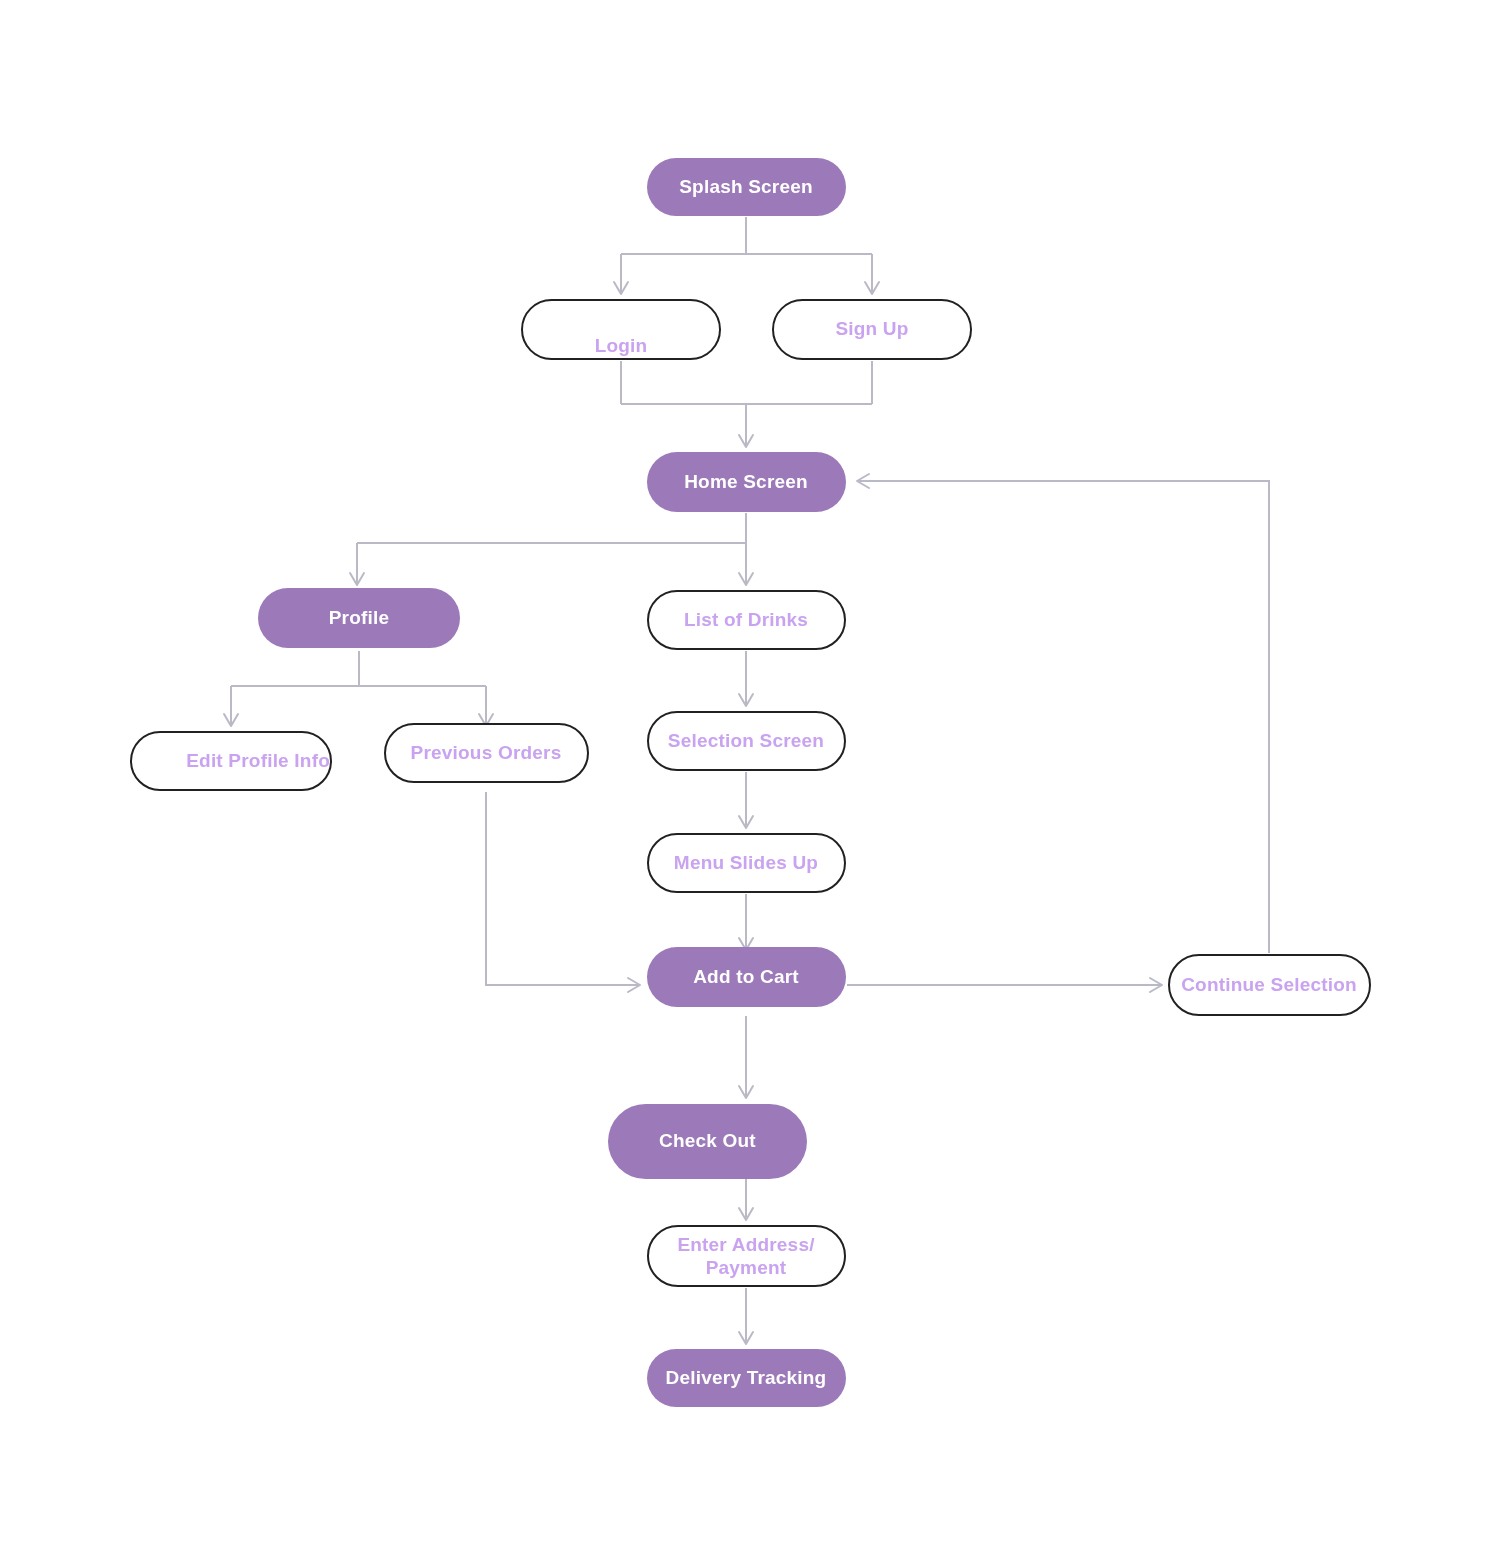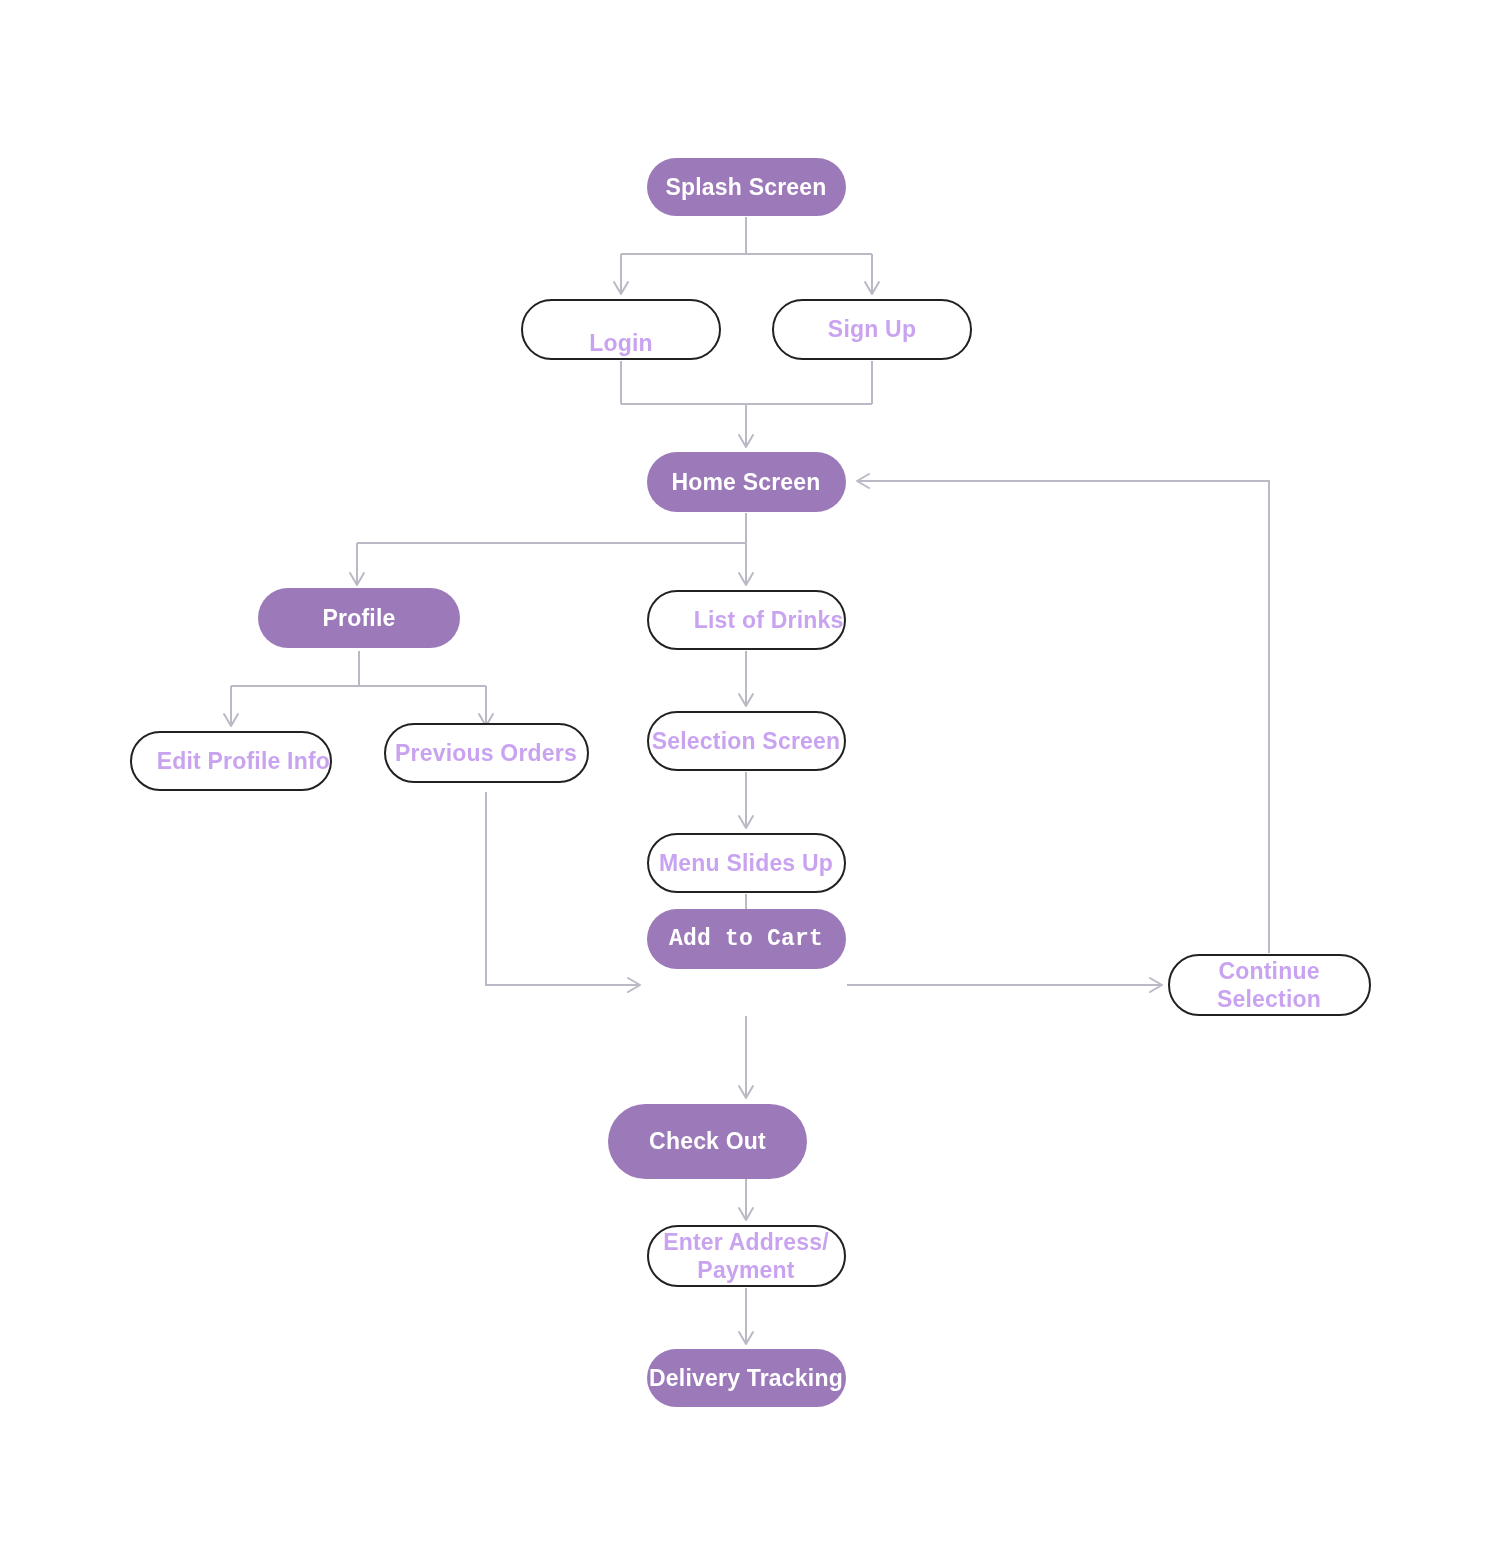--- a/index.html
+++ b/index.html
@@ -22,21 +22,21 @@
     width: 1500px;
     height: 1565px;
   }
   .node {
     position: absolute;
     display: flex;
     align-items: center;
     justify-content: center;
     border-radius: 999px;
     font-weight: bold;
-    font-size: 23px;
+    font-size: 19px;
     line-height: 1.22;
     text-align: center;
     white-space: pre-line;
     letter-spacing: 0.2px;
     box-sizing: border-box;
   }
   .node.filled {
     background: var(--node-fill, #9C79B8);
     color: var(--filled-text, #ffffff);
   }
@@ -80,24 +80,24 @@
       <polyline points="1269,953 1269,481 858,481" fill="none" stroke="#BABAC6" stroke-width="2" marker-end="url(#arrowhead)"></polyline>
       <polyline points="746,1016 746,1097" fill="none" stroke="#BABAC6" stroke-width="2" marker-end="url(#arrowhead)"></polyline>
       <polyline points="746,1166 746,1219" fill="none" stroke="#BABAC6" stroke-width="2" marker-end="url(#arrowhead)"></polyline>
       <polyline points="746,1288 746,1343" fill="none" stroke="#BABAC6" stroke-width="2" marker-end="url(#arrowhead)"></polyline>
     </svg>
 <div class="node filled" style="left: 646.5px; top: 158px; width: 199px; height: 58px;"><span>Splash Screen</span></div>
     <div class="node outline" style="left: 521px; top: 298.5px; width: 200px; height: 61px; align-items: flex-end;"><span>Login</span></div>
     <div class="node outline" style="left: 772px; top: 298.5px; width: 200px; height: 61px;"><span>Sign Up</span></div>
     <div class="node filled" style="left: 646.5px; top: 452px; width: 199px; height: 60px;"><span>Home Screen</span></div>
     <div class="node filled" style="left: 258px; top: 588px; width: 202px; height: 60px;"><span>Profile</span></div>
-    <div class="node outline" style="left: 646.5px; top: 590px; width: 199px; height: 60px; justify-content: flex-end;"><span>List of Drinks</span></div>
+    <div class="node outline" style="left: 646.5px; top: 590px; width: 199px; height: 60px;"><span>List of Drinks</span></div>
     <div class="node outline" style="left: 130px; top: 731px; width: 202px; height: 60px; justify-content: flex-end;"><span>Edit Profile Info</span></div>
     <div class="node outline" style="left: 383.5px; top: 723px; width: 205px; height: 60px;"><span>Previous Orders</span></div>
     <div class="node outline" style="left: 646.5px; top: 711px; width: 199px; height: 60px;"><span>Selection Screen</span></div>
     <div class="node outline" style="left: 646.5px; top: 833px; width: 199px; height: 60px;"><span>Menu Slides Up</span></div>
-    <div class="node filled" style="left: 646.5px; top: 909px; width: 199px; height: 60px; font-family: Liberation Mono, monospace;"><span>Add to Cart</span></div>
+    <div class="node filled" style="left: 646.5px; top: 947px; width: 199px; height: 60px;"><span>Add to Cart</span></div>
     <div class="node outline" style="left: 1167.5px; top: 954px; width: 203px; height: 62px;"><span>Continue Selection</span></div>
     <div class="node filled" style="left: 608px; top: 1103.5px; width: 199px; height: 75px;"><span>Check Out</span></div>
     <div class="node outline" style="left: 646.5px; top: 1225px; width: 199px; height: 62px;"><span>Enter Address/
 Payment</span></div>
     <div class="node filled" style="left: 646.5px; top: 1349px; width: 199px; height: 58px;"><span>Delivery Tracking</span></div>
   </div>
 
 </body></html>

